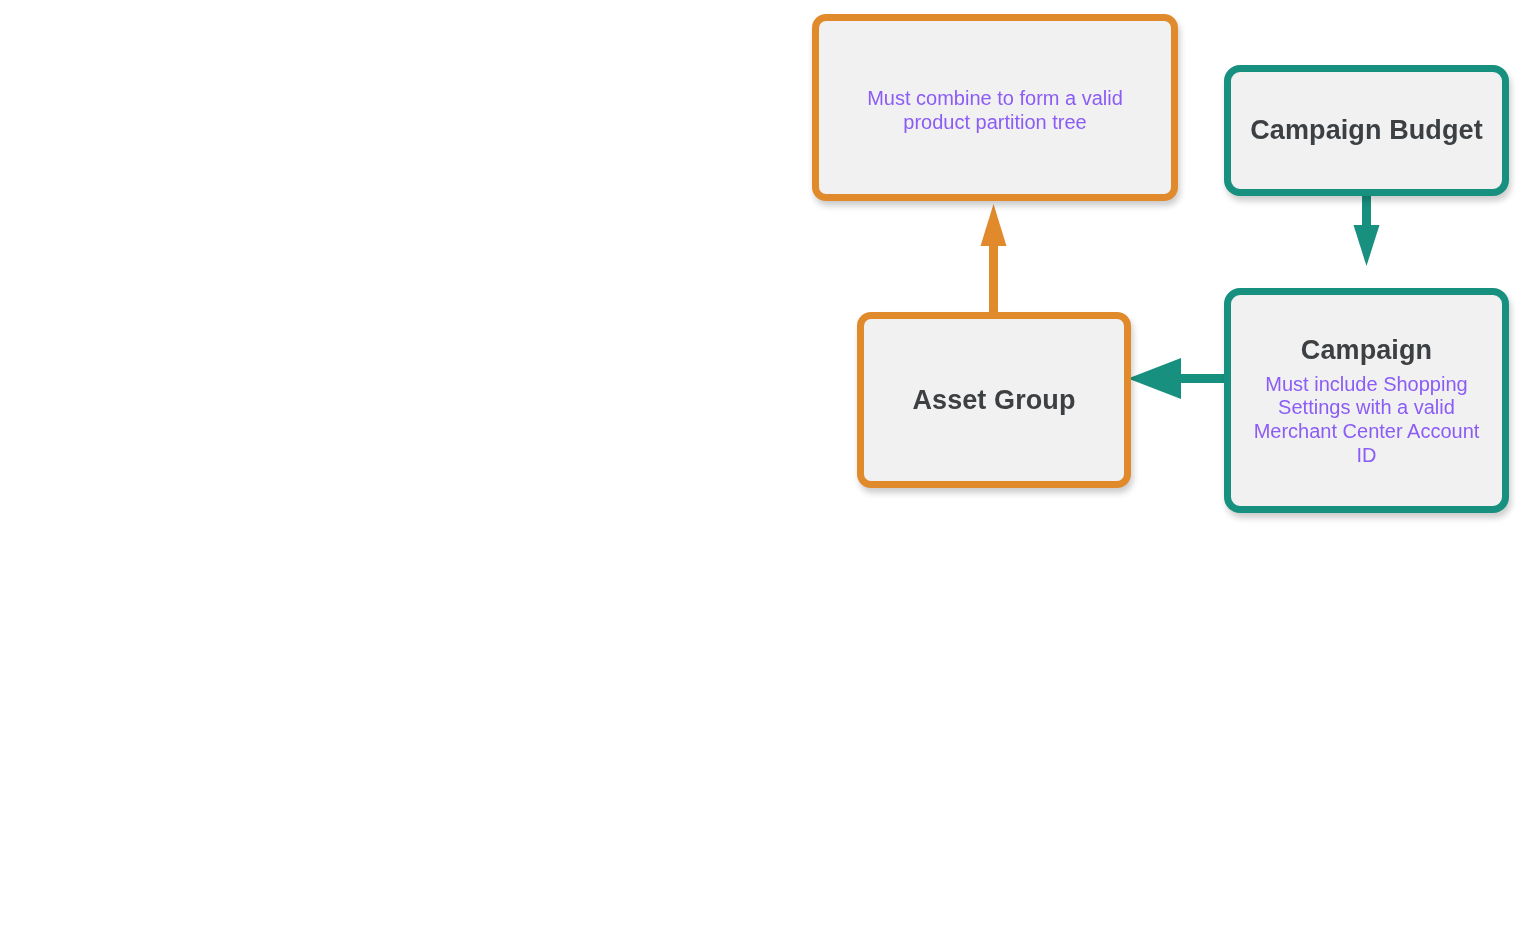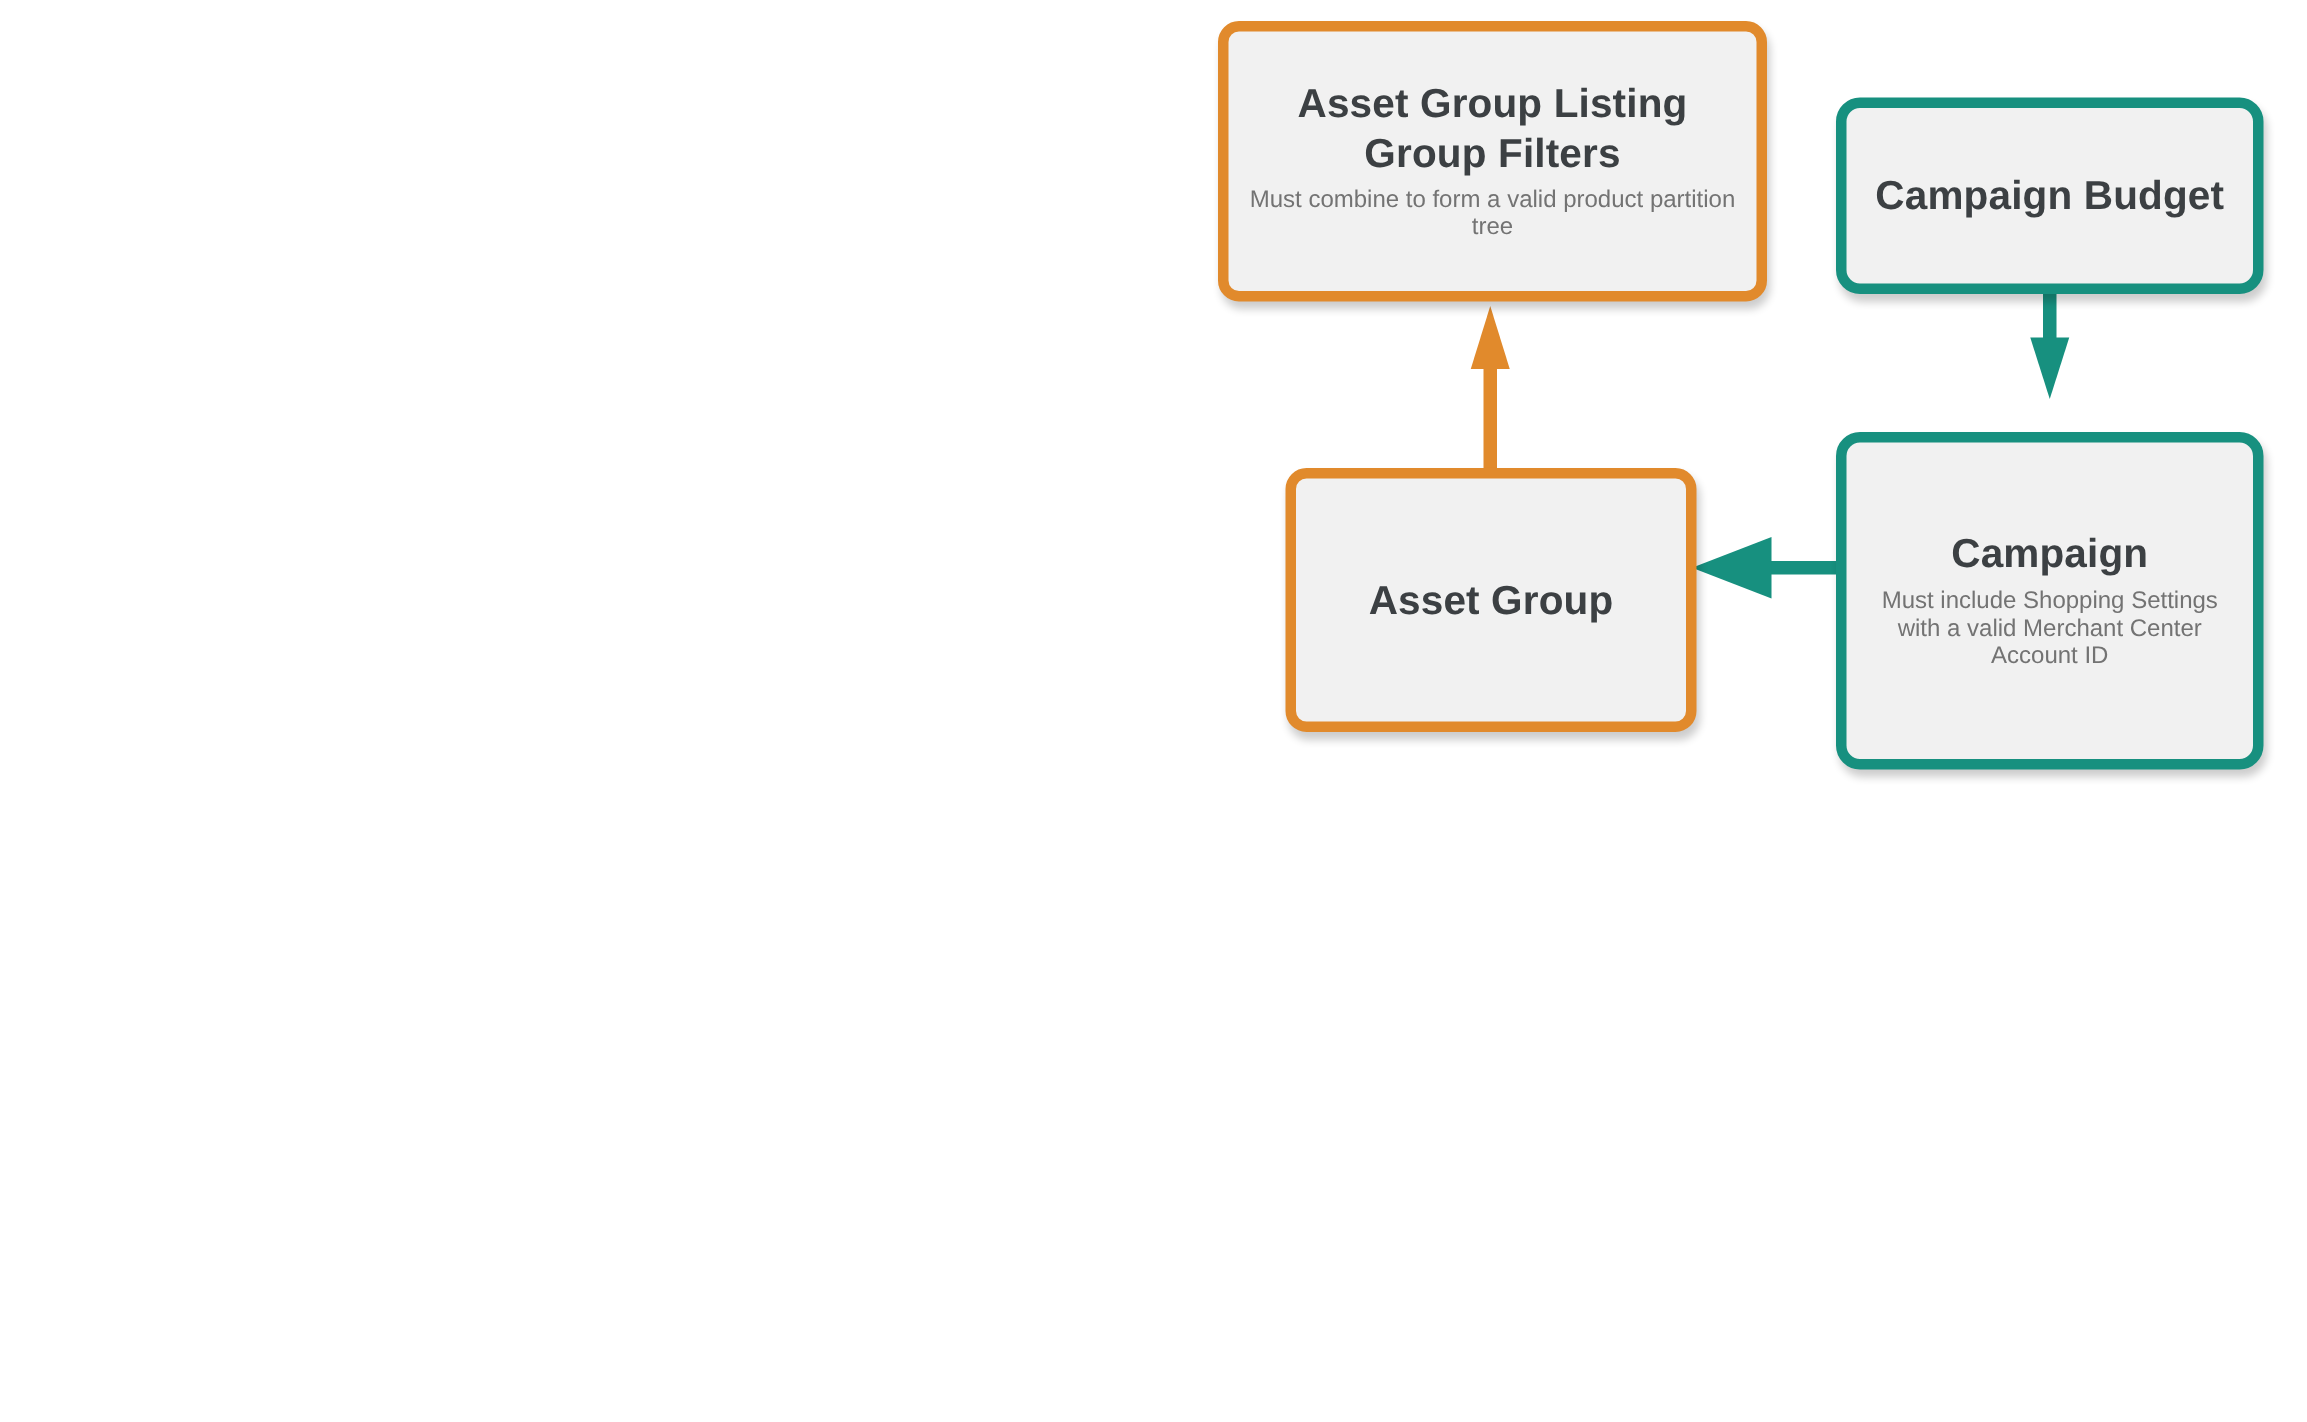--- a/index.html
+++ b/index.html
@@ -43,23 +43,23 @@
   }
 
   .node-title {
     font-size: 27px;
     font-weight: bold;
     color: #3C4043;
     line-height: 1.22;
     letter-spacing: 0.1px;
   }
   .node-sub {
-    font-size: 16px;
+    font-size: 20px;
     font-weight: normal;
-    color: #737373;
+    color: #8b5cf6;
     line-height: 1.18;
     margin-top: 6px;
   }
 
   
   #node-aglgf { left: 812px;  top: 14px;  width: 366px; height: 187px; }
   #node-asset-group { left: 857px; top: 312px; width: 274px; height: 176px; }
   #node-campaign-budget { left: 1224px; top: 45px; width: 285px; height: 131px; }
   #node-campaign { left: 1224px; top: 268px; width: 285px; height: 225px; }
 
@@ -101,21 +101,20 @@
       <polygon points="1366.5,266 1353.5,225 1379.5,225" fill="#17907F"></polygon>
     </g>
 
     <g>
       <rect x="1180" y="374" width="48" height="9" fill="#17907F"></rect>
       <polygon points="1128,378.5 1181,358 1181,399" fill="#17907F"></polygon>
     </g>
   </svg>
 
   <div class="node orange" id="node-aglgf">
-    <div class="node-title">Asset Group Listing Group Filters</div>
     <div class="node-sub">Must combine to form a valid product partition tree</div>
   </div>
 
   <div class="node orange" id="node-asset-group">
     <div class="node-title">Asset Group</div>
   </div>
 
   <div class="node teal" id="node-campaign-budget">
     <div class="node-title">Campaign Budget</div>
   </div>

